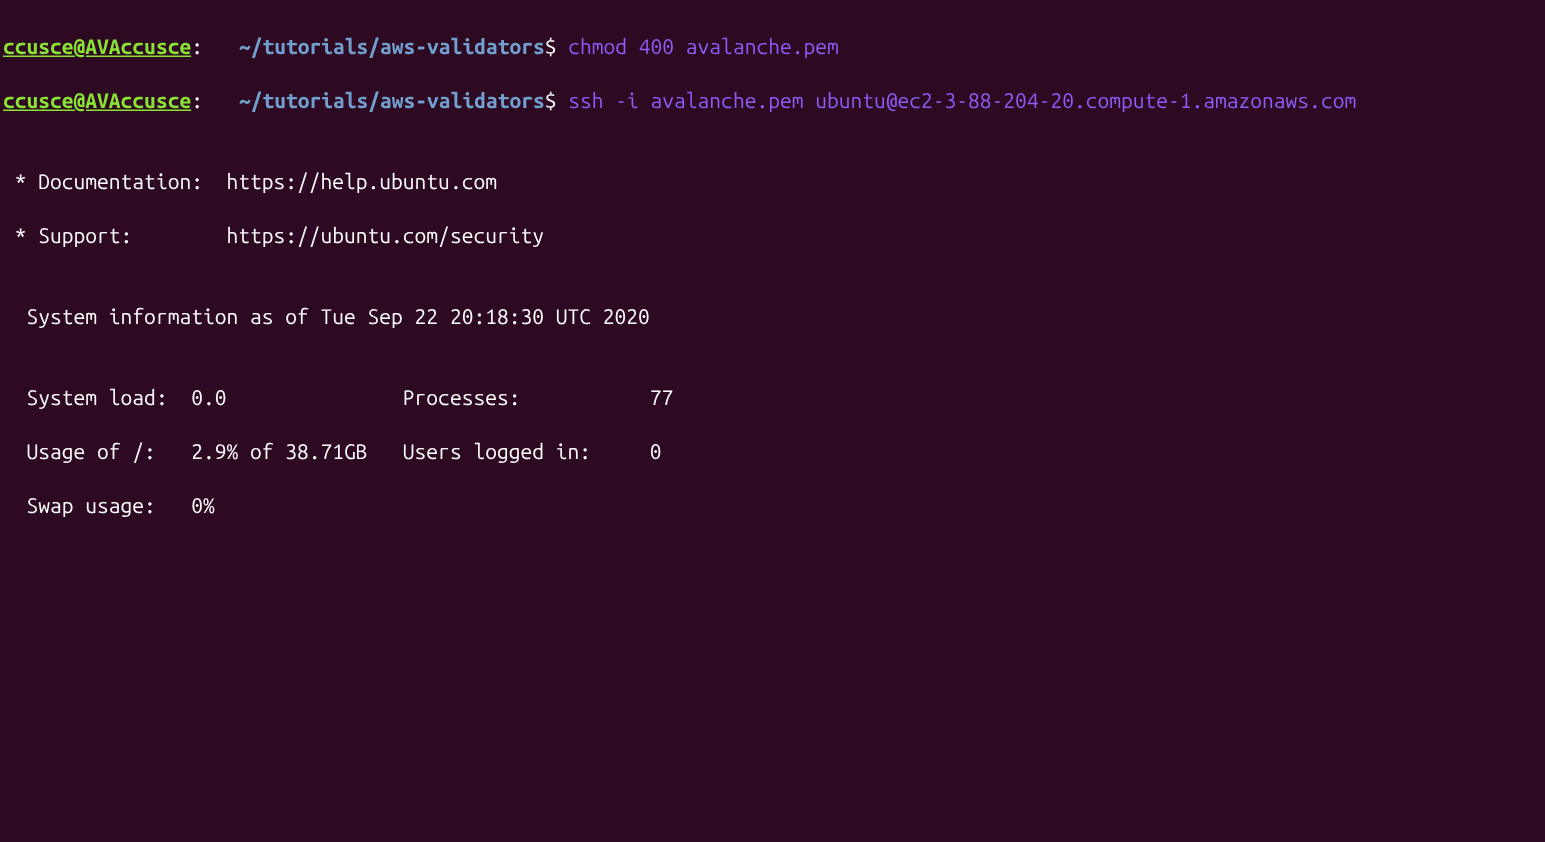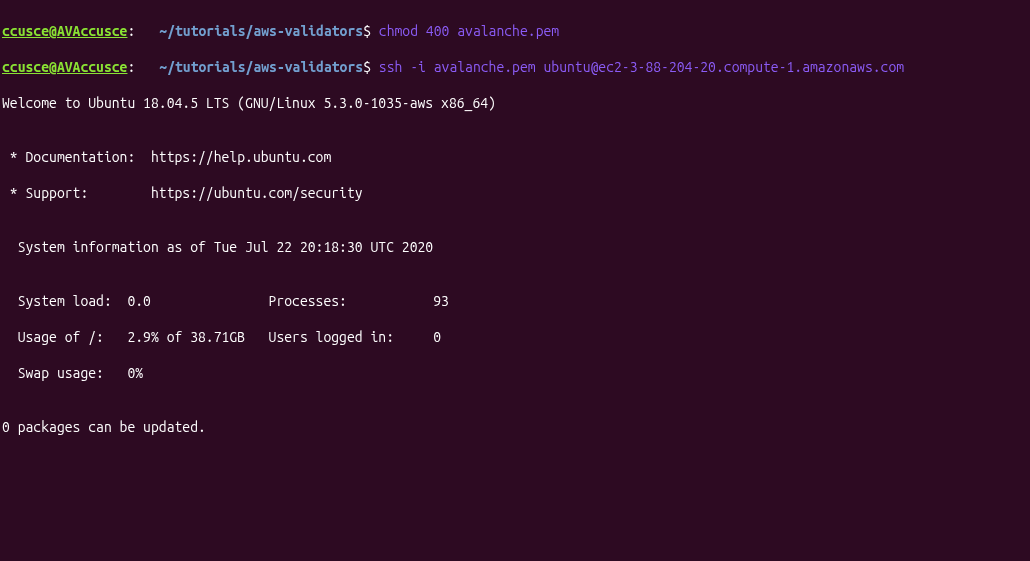--- a/index.html
+++ b/index.html
@@ -40,32 +40,30 @@
     .line {
       display: block;
     }
   </style>
 </head>
 <body>
 
 <div class="terminal">
 <span class="line"><span class="user-host">ccusce@AVAccusce</span><span class="out">:</span><span class="path">~/tutorials/aws-validators</span><span class="dollar">$ </span><span class="cmd">chmod 400 avalanche.pem</span></span>
 <span class="line"><span class="user-host">ccusce@AVAccusce</span><span class="out">:</span><span class="path">~/tutorials/aws-validators</span><span class="dollar">$ </span><span class="cmd">ssh -i avalanche.pem ubuntu@ec2-3-88-204-20.compute-1.amazonaws.com</span></span>
-<span class="line out">Welcome to Ubuntu 18.04.5 LTS (GNU/Linux 5.3.0-1035-aws x86_64)</span>
 <span class="line out"></span>
 <span class="line out"> * Documentation:  https://help.ubuntu.com</span>
 <span class="line out"> * Support:        https://ubuntu.com/security</span>
 <span class="line out"></span>
-<span class="line out">  System information as of Tue Jul 22 20:18:30 UTC 2020</span>
+<span class="line out">  System information as of Tue Sep 22 20:18:30 UTC 2020</span>
 <span class="line out"></span>
-<span class="line out">  System load:  0.0               Processes:           93</span>
+<span class="line out">  System load:  0.0               Processes:           77</span>
 <span class="line out">  Usage of /:   2.9% of 38.71GB   Users logged in:     0</span>
 <span class="line out">  Swap usage:   0%</span>
 <span class="line out"></span>
-<span class="line out">0 packages can be updated.</span>
 <span class="line out"></span>
 <span class="line out"></span>
 <span class="line out"></span>
 
 
 
 <span class="line out"></span>
 
 
 <span class="line out"></span>

